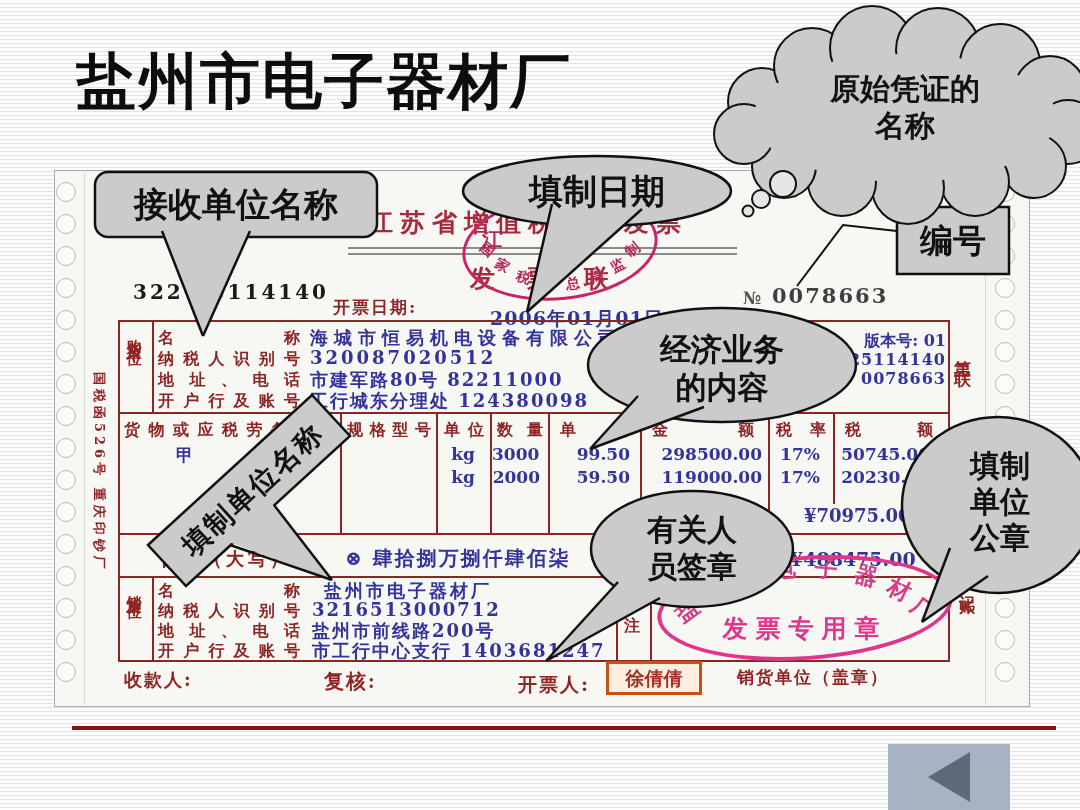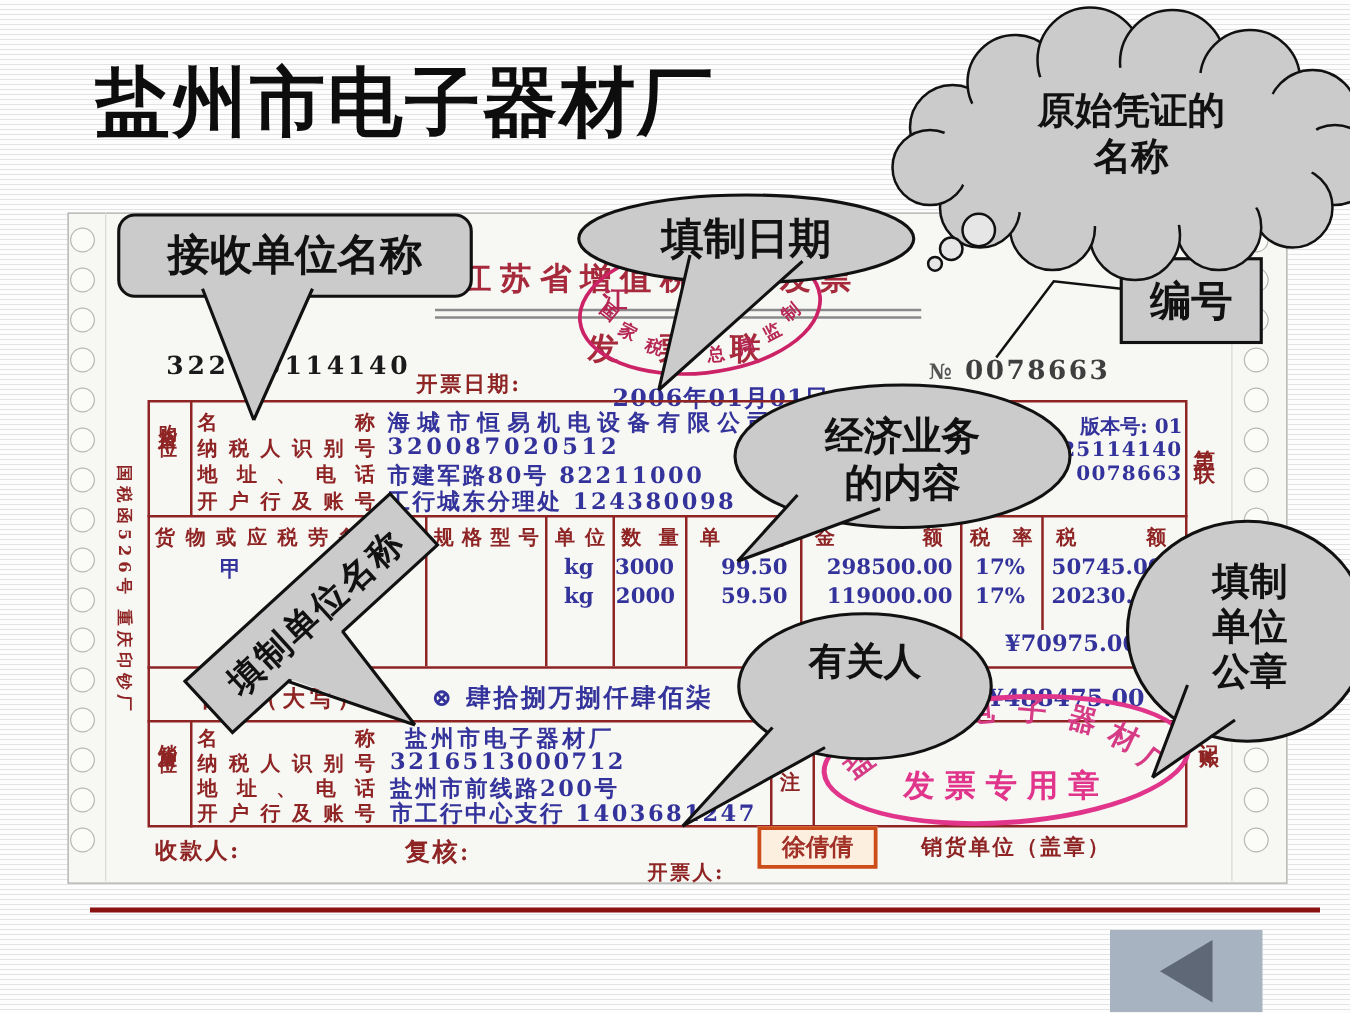--- a/index.html
+++ b/index.html
@@ -149,21 +149,21 @@
       <span style="position: absolute; left: 784.023px; top: 568.943px; transform: translate(-50%, -50%) rotate(-5.10714deg);">电</span>
       <span style="position: absolute; left: 825.977px; top: 568.943px; transform: translate(-50%, -50%) rotate(5.10714deg);">子</span>
       <span style="position: absolute; left: 865.745px; top: 576.344px; transform: translate(-50%, -50%) rotate(15.3214deg);">器</span>
       <span style="position: absolute; left: 899.187px; top: 590.373px; transform: translate(-50%, -50%) rotate(25.5357deg);">材</span>
       <span style="position: absolute; left: 922.82px; top: 609.571px; transform: translate(-50%, -50%) rotate(35.75deg);">厂</span>
     </div>
   <span class="iv" style="left:700px;top:612px;width:210px;text-align:center;font-size:25px;letter-spacing:8px;color:#e0358a;z-index:6;">发票专用章</span>
 
   <span class="iv red" style="left:124px;top:668px;font-size:18px;letter-spacing:2px;">收款人:</span>
   <span class="iv red" style="left:324px;top:668px;font-size:20px;letter-spacing:2px;font-family:Liberation Serif, serif;">复核:</span>
-  <span class="iv red" style="left:518px;top:688px;font-size:16px;letter-spacing:2px;">开票人:</span>
+  <span class="iv red" style="left:518px;top:672px;font-size:19px;letter-spacing:2px;">开票人:</span>
   <div class="abs" style="left:606px;top:661px;width:90px;height:28px;border:3px solid #cc4d1a;background:#fcefe0;z-index:5;
        text-align:center;line-height:28px;font-family:'DejaVu Serif',serif;font-weight:bold;font-size:19px;color:#a13127;">
     <span>徐倩倩</span>
   </div>
   <span class="iv red" style="left:737px;top:666px;font-size:17px;letter-spacing:2px;">销货单位（盖章）</span>
 
   <svg id="svg-overlay" width="1080" height="810" viewBox="0 0 1080 810">
     <g>
       <rect x="95" y="172" width="282" height="65" rx="13" fill="#cbcbcb" stroke="#111" stroke-width="2.5"></rect>
       <polygon points="162,231 250,231 203,336" fill="#cbcbcb"></polygon>
@@ -226,20 +226,21 @@
   <div class="bt" style="left:463px;top:158px;width:268px;height:66px;line-height:66px;font-size:34px;">填制日期</div>
   <div class="bt" style="left:95px;top:172px;width:282px;height:65px;line-height:65px;font-size:34px;">接收单位名称</div>
   <div class="bt" style="left:588px;top:330px;width:268px;font-size:31px;line-height:38px;">
     <span style="display:block;">经济业务</span>
     <span style="display:block;">的内容</span>
   </div>
   <div class="bt" style="left:897px;top:208px;width:112px;height:65px;line-height:65px;font-size:33px;">编号</div>
   <div class="bt" style="left:136px;top:464px;width:234px;height:52px;line-height:52px;font-size:28px;letter-spacing:2px;transform:rotate(-42.5deg);">填制单位名称</div>
   <div class="bt" style="left:592px;top:511px;width:200px;font-size:30px;line-height:37px;">
     <span style="display:block;">有关人</span>
+    <span style="display:block;">员签章</span>
   </div>
   <div class="bt" style="left:926px;top:448px;width:148px;font-size:30px;line-height:36px;">
     <span style="display:block;">填制</span>
     <span style="display:block;">单位</span>
     <span style="display:block;">公章</span>
   </div>
 
   <div id="bottom-rule"></div>
   <div id="back-button">
     <span id="back-tri"></span>

